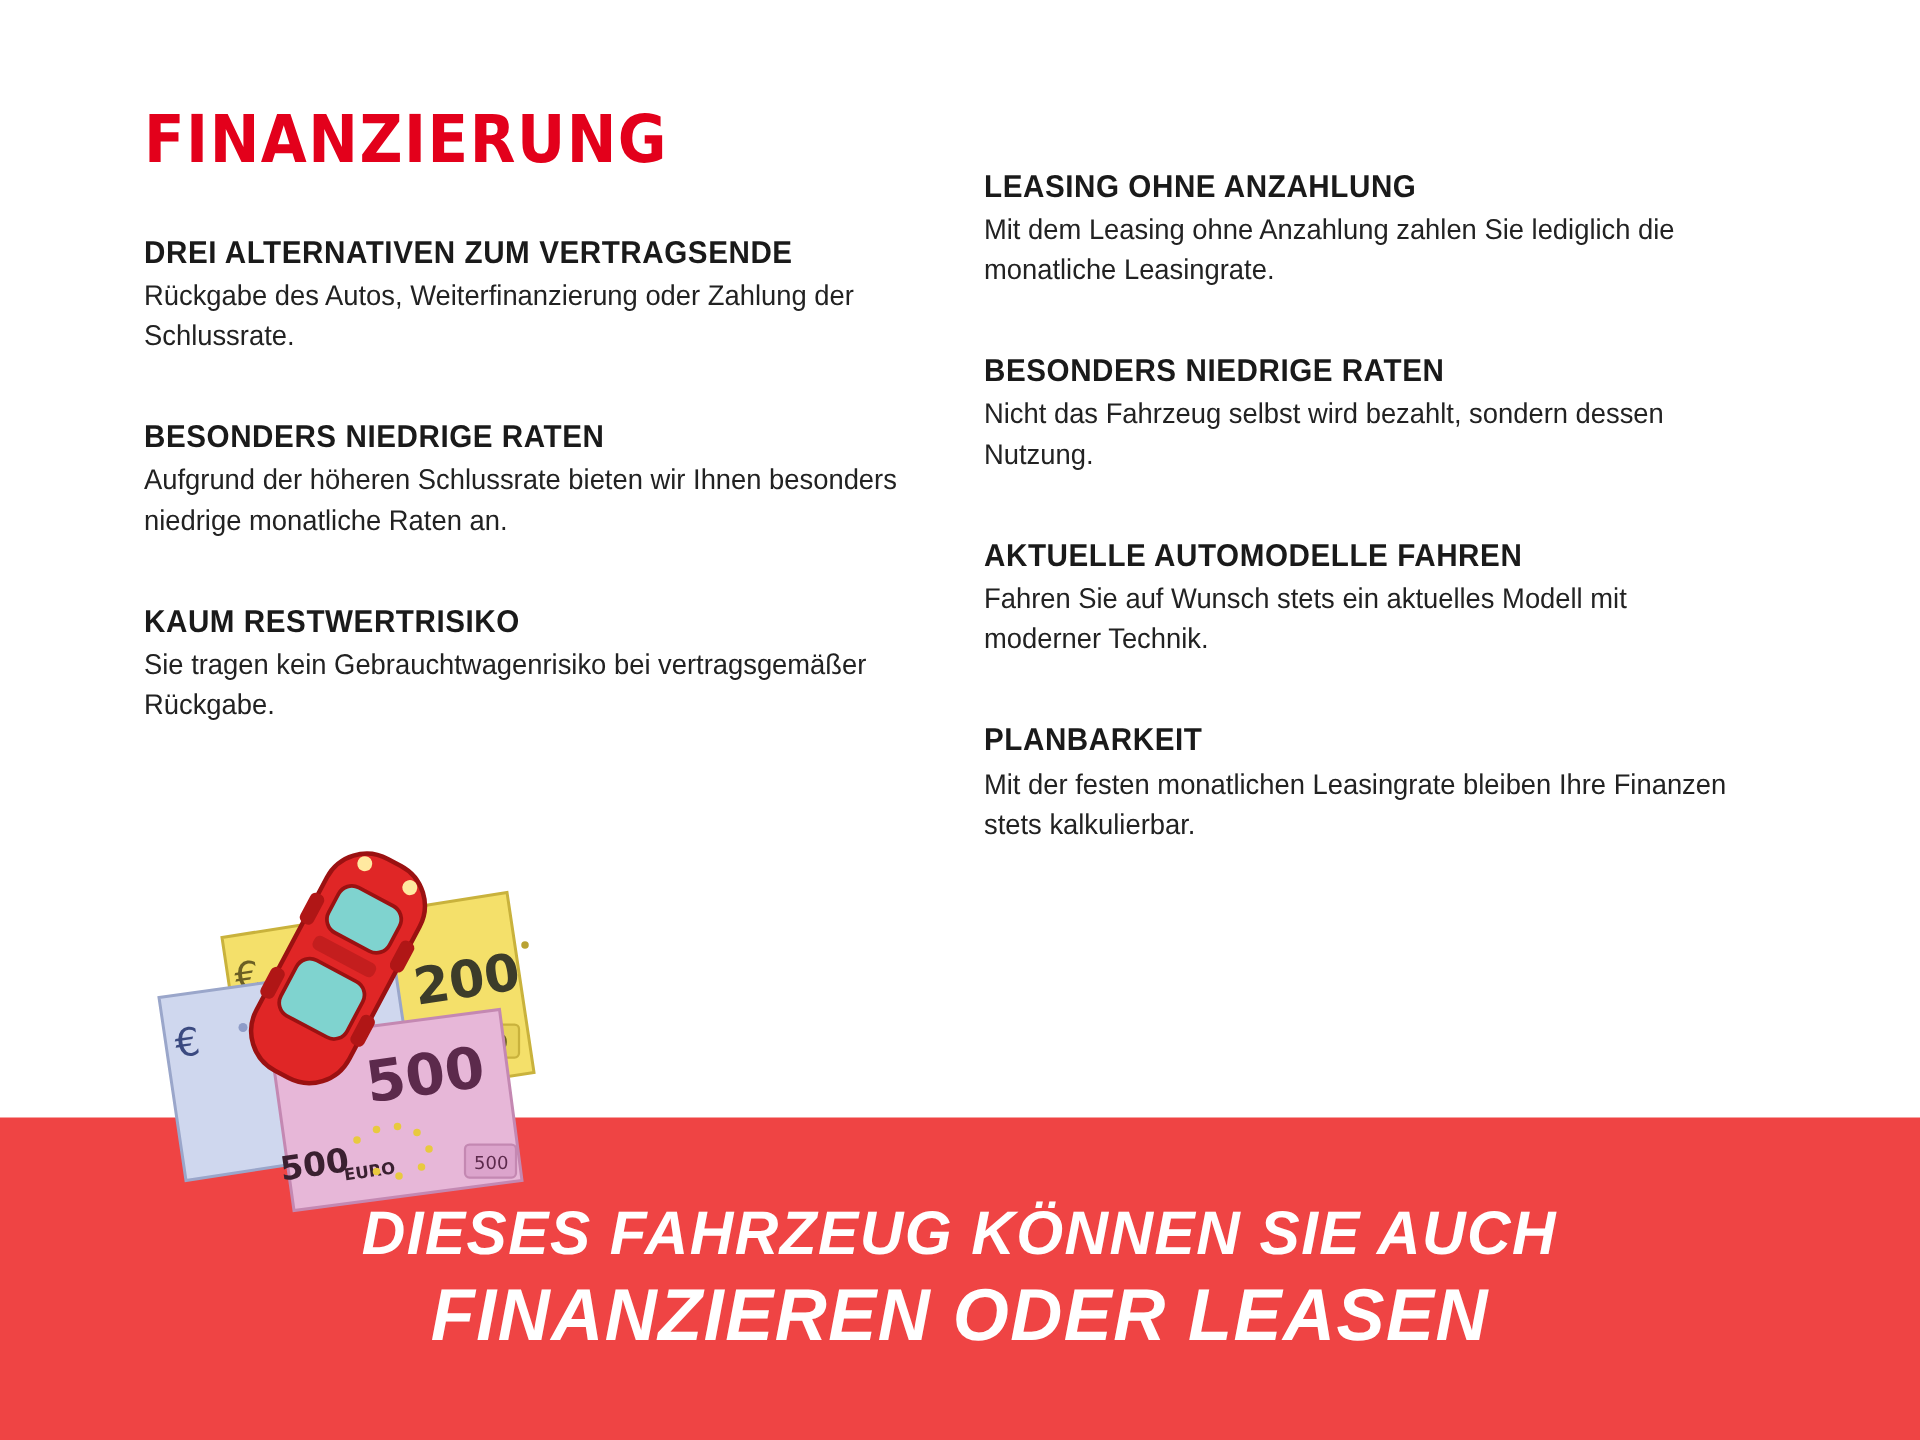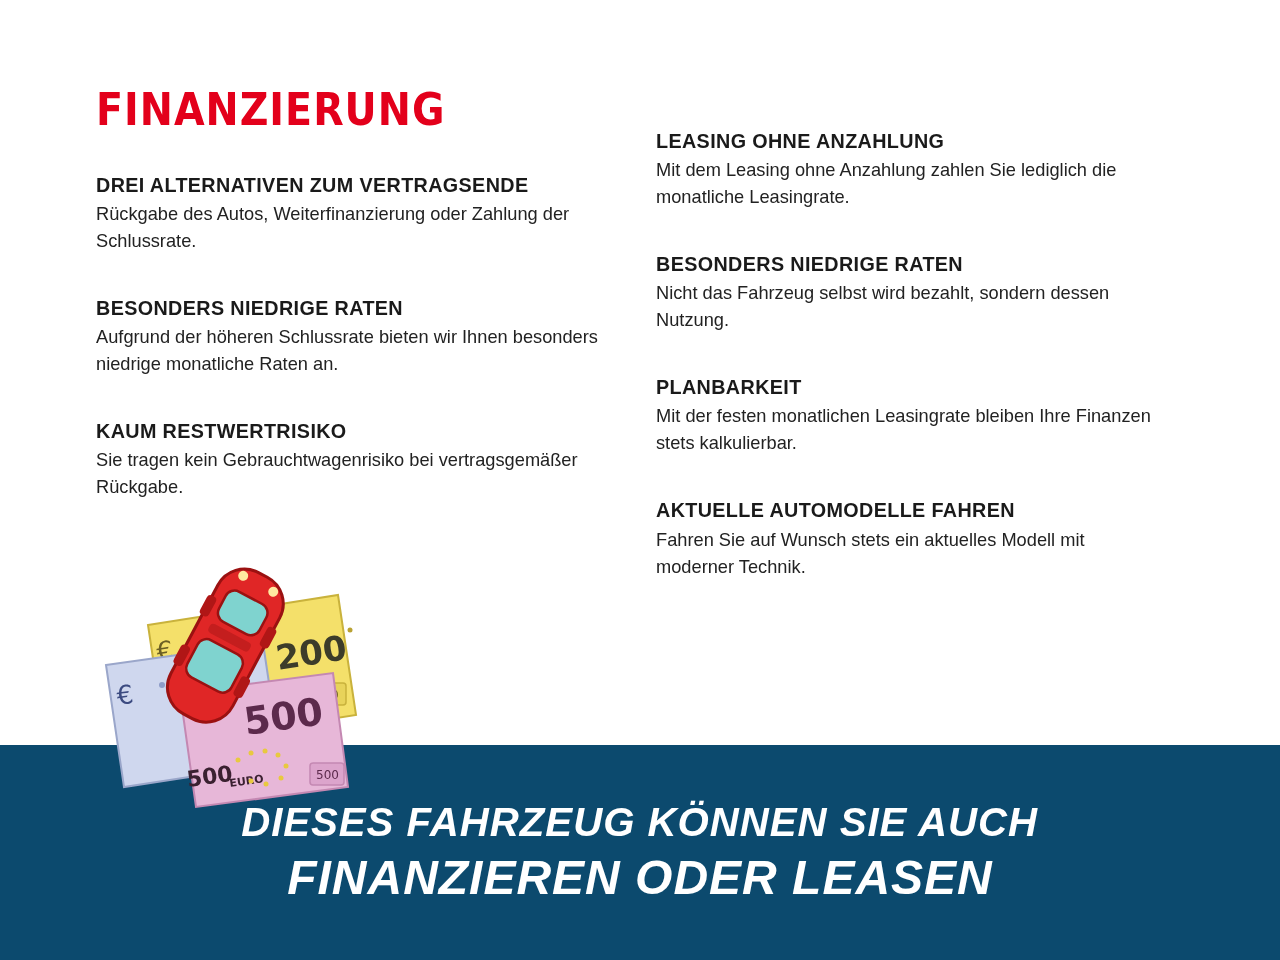--- a/index.html
+++ b/index.html
@@ -19,21 +19,21 @@
     position: relative;
     width: 1280px;
     height: 960px;
     background: #ffffff;
     overflow: hidden;
   }
 
   
   .columns {
     position: absolute;
-    top: 88px;
+    top: 72px;
     left: 0;
     width: 1280px;
     display: flex;
     padding: 0 96px;
     box-sizing: border-box;
     gap: 32px;
   }
   .column {
     width: 545px;
   }
@@ -76,21 +76,21 @@
     transform-origin: left center;
   }
 
   
   .banner {
     position: absolute;
     left: 0;
     bottom: 0;
     width: 1280px;
     height: 215px;
-    background: #0c4a6e;
+    background: #ef4444;
   }
   .banner-inner {
     position: absolute;
     left: 0;
     top: 0;
     width: 1280px;
     height: 215px;
     display: flex;
     flex-direction: column;
     align-items: center;
@@ -163,27 +163,27 @@
         <p class="block-head">LEASING OHNE ANZAHLUNG</p>
         <p class="block-body">Mit dem Leasing ohne Anzahlung zahlen Sie lediglich die monatliche Leasingrate.</p>
       </div>
 
       <div class="block">
         <p class="block-head">BESONDERS NIEDRIGE RATEN</p>
         <p class="block-body">Nicht das Fahrzeug selbst wird bezahlt, sondern dessen Nutzung.</p>
       </div>
 
       <div class="block">
+        <p class="block-head">AKTUELLE AUTOMODELLE FAHREN</p>
+        <p class="block-body">Fahren Sie auf Wunsch stets ein aktuelles Modell mit moderner Technik.</p>
+      </div>
+
+      <div class="block">
         <p class="block-head">PLANBARKEIT</p>
         <p class="block-body">Mit der festen monatlichen Leasingrate bleiben Ihre Finanzen stets kalkulierbar.</p>
-      </div>
-
-      <div class="block">
-        <p class="block-head">AKTUELLE AUTOMODELLE FAHREN</p>
-        <p class="block-body">Fahren Sie auf Wunsch stets ein aktuelles Modell mit moderner Technik.</p>
       </div>
     </div>
 
   </div>
 
   <div class="banner">
     <div class="banner-inner">
       <div class="banner-line1">DIESES FAHRZEUG KÖNNEN SIE AUCH</div>
       <div class="banner-line2">FINANZIEREN ODER LEASEN</div>
     </div>

